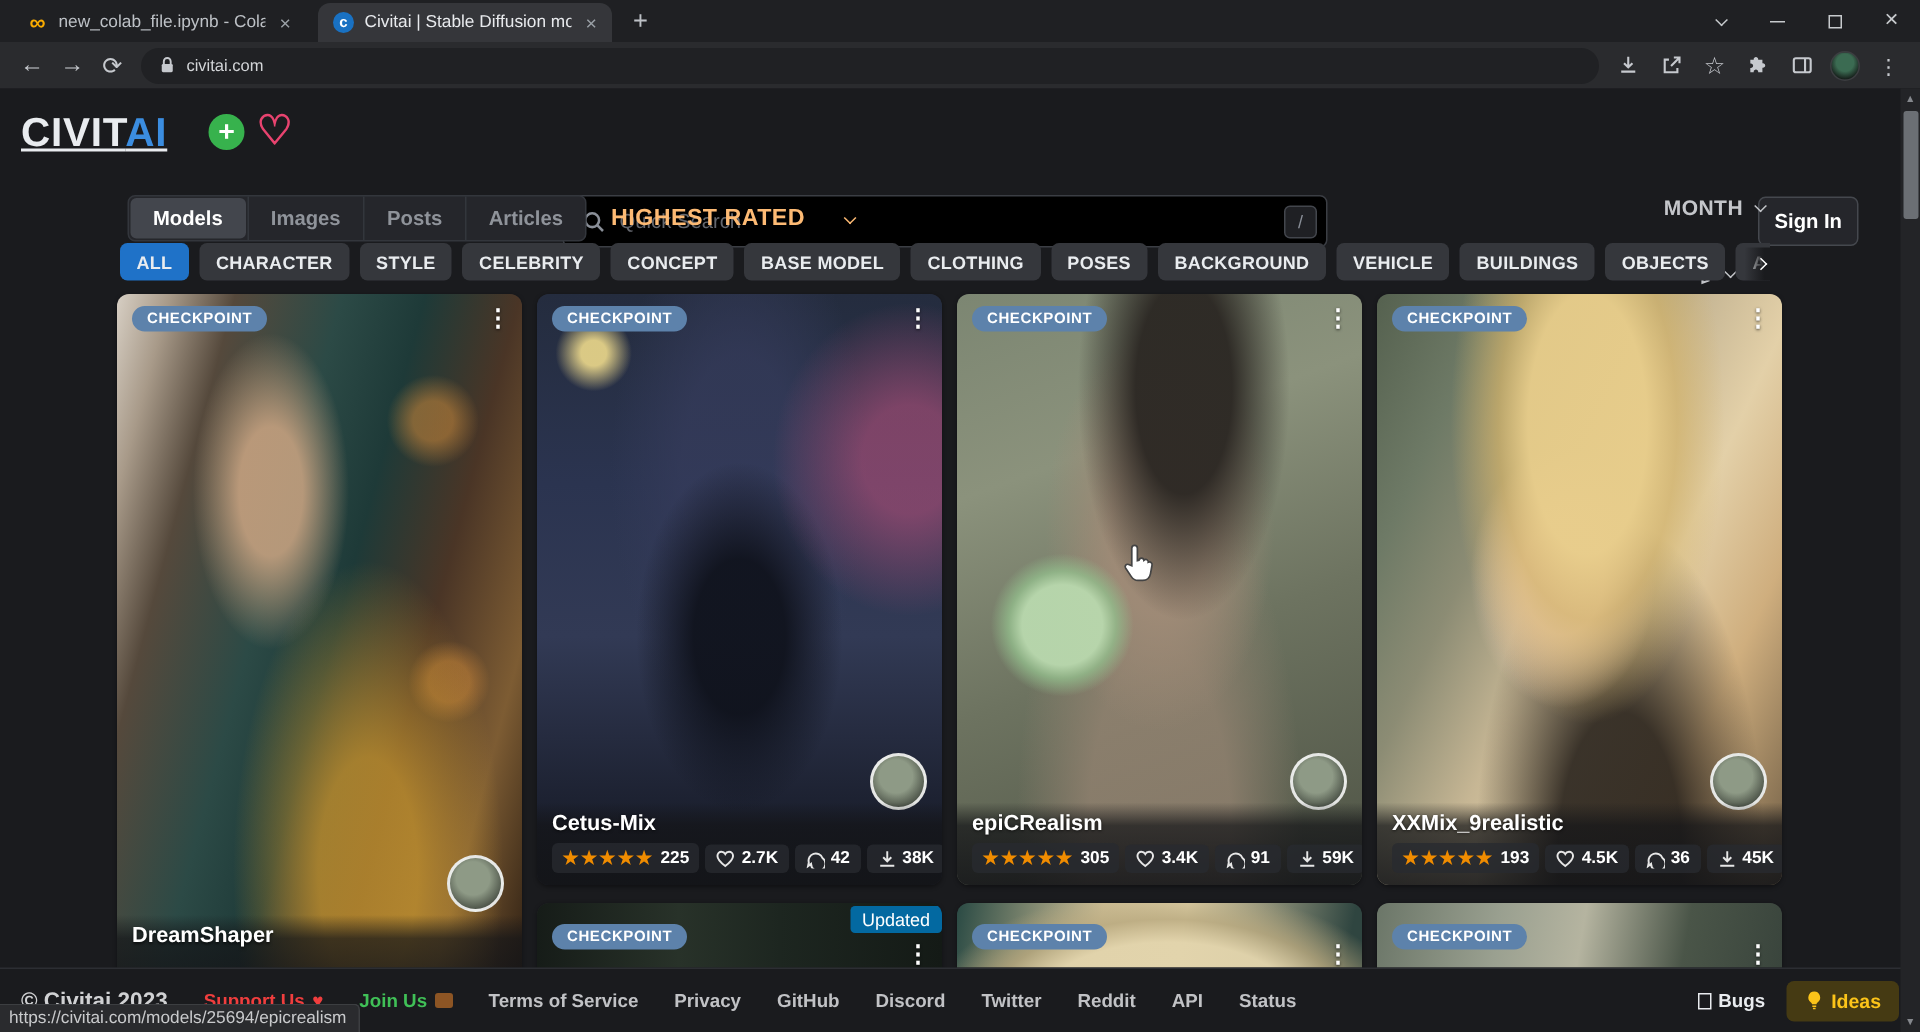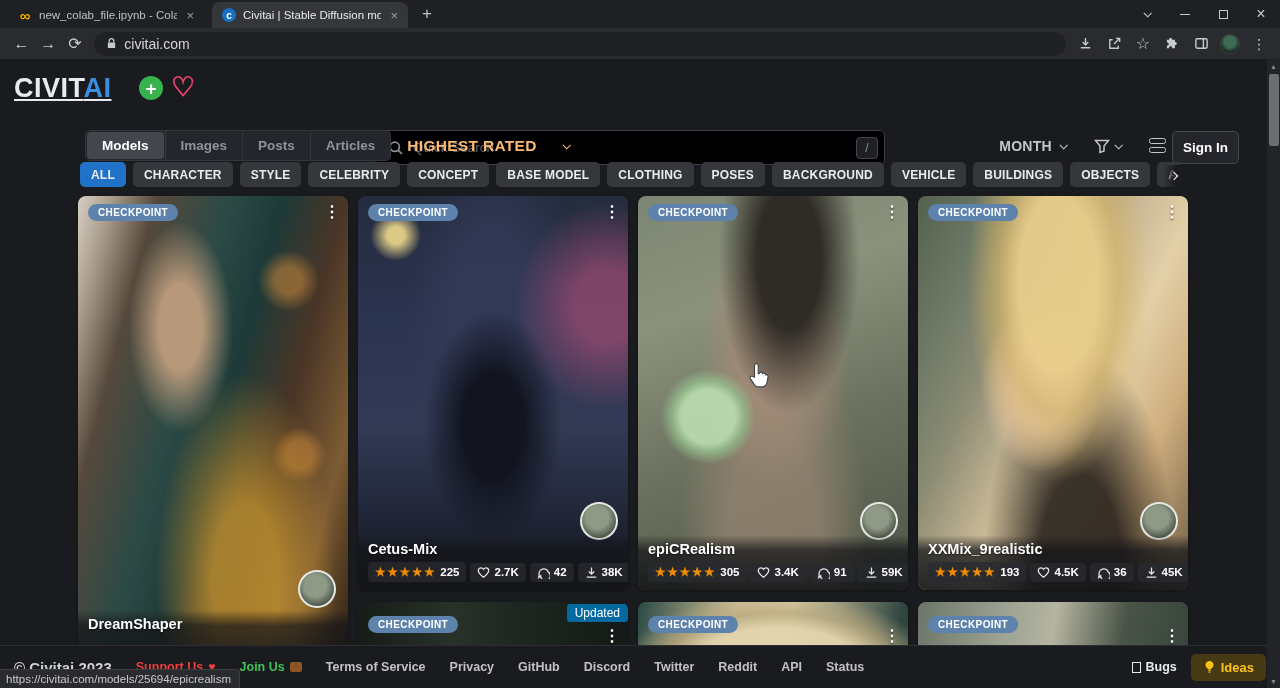--- a/index.html
+++ b/index.html
@@ -18,21 +18,21 @@
   .newtab { color:#bdc1c6; font-size:17px; margin:0 0 4px 8px; padding:0 6px; }
   .win-controls { margin-left:auto; display:flex; align-items:center; height:28px; color:#c7cacd; }
   .win-controls > div { width:38px; height:28px; display:flex; align-items:center; justify-content:center; font-size:12px; }
   .chv { display:inline-block; width:6px; height:6px; border-right:1.6px solid currentColor; border-bottom:1.6px solid currentColor; transform:rotate(45deg) translateY(-1px); }
   .chv.r { transform:rotate(-45deg); }
   .bar-min { width:10px; height:0; border-top:1.5px solid #c7cacd; }
   .box-max { width:9px; height:9px; border:1.5px solid #c7cacd; }
 
   .toolbar { position:absolute; top:28px; left:0; width:1280px; height:31px; background:#2a2b2e; display:flex; align-items:center; padding:0 8px; }
   .navbtn { color:#c6c9ce; font-size:16px; width:27px; text-align:center; }
-  .addr { display:flex; align-items:center; gap:7px; background:#202124; border-radius:14px; height:24px; margin:0 6px; padding:0 12px; width:980px; color:#d3d5d8; font-size:14px; }
+  .addr { display:flex; align-items:center; gap:7px; background:#202124; border-radius:14px; height:24px; margin:0 6px; padding:0 12px; width:980px; color:#d3d5d8; font-size:11px; }
   .tb-icons { display:flex; align-items:center; gap:3px; }
   .tb-ic { width:26px; height:26px; display:flex; align-items:center; justify-content:center; color:#c6c9ce; font-size:14px; }
   .prof-av { width:20px; height:20px; border-radius:50%; background:radial-gradient(circle at 50% 38%, #3b6b52 0 40%, #17211c 75%); border:1px solid #3c3e41; }
 
   
   .site-header { position:absolute; top:59px; left:0; width:1280px; height:59px; background:#1a1b1e; }
   .logo { position:absolute; left:14px; top:14px; font-size:27px; font-weight:800; letter-spacing:.5px; color:#e9ecef;text-decoration:underline; }
   .logo .ai { color:#3b8de0; }
   .plus-btn { position:absolute; left:139px; top:17px; width:24px; height:24px; border-radius:50%; background:#37b24d; color:#fff; font-size:19px; font-weight:700; display:flex; align-items:center; justify-content:center; line-height:1; }
   .fav-heart { position:absolute; left:171px; top:12px; color:#e8436f; font-size:27px; font-weight:700; }
@@ -42,21 +42,21 @@
   .slash-key { width:22px; height:22px; background:#1f2024; border:1px solid#43464d; border-radius:4px; color:#8a8f98; font-size:12px; display:flex; align-items:center; justify-content:center; }
   .signin { position:absolute; left:1172px; top:72px; width:67px; height:33px; background:#25262b; border:1px solid #45484e; border-radius:5px; color:#fff; font-size:13.5px; font-weight:700; display:flex; align-items:center; justify-content:center; }
 
   
   .nav-row { position:absolute; top:130px; left:85px; right:100px; height:31px; display:flex; align-items:center; }
   .seg-group { display:flex; align-items:center; background:#25262b; border:1px solid #33363c; border-radius:5px; height:31px; }
   .seg { padding:0 15px; color:#8f939a; font-size:13.5px; font-weight:700; height:100%; display:flex; align-items:center; border-left:1px solid #33363c; }
   .seg:first-child { border-left:none; }
   .seg.active { background:#43464d; color:#fff; border-radius:4px; margin:1px; height:27px; border-left:none; }
   .sort-dd { display:flex; align-items:center; gap:26px; margin-left:16px; color:#fdba74; font-size:15.5px; font-weight:700; letter-spacing:.3px;text-align:right; }
-  .right-controls { position:absolute; top:130px; right:114px; height:31px; display:flex; align-items:center; gap:28px; color:#c4c6ca; }
+  .right-controls { position:absolute; top:130px; right:104px; height:31px; display:flex; align-items:center; gap:28px; color:#c4c6ca;flex-direction:column; }
   .period-dd { display:flex; align-items:center; gap:8px; font-size:14px; font-weight:700; letter-spacing:.3px; }
   .funnel-dd { display:flex; align-items:center; gap:5px; }
   .layout-ic { display:flex; flex-direction:column; gap:2.5px; }
   .layout-ic i { width:17px; height:6px; border:1.5px solid #c4c6ca; border-radius:2.5px; }
 
   .cat-row { position:absolute; top:162px; left:80px; width:1100px; height:26px; display:flex; gap:7px; overflow:hidden; white-space:nowrap; }
   .pill { flex:none; display:flex; align-items:center; height:25px; padding:0 11px; background:#35373c; border-radius:5px; color:#e9ecef; font-size:12px; font-weight:700; letter-spacing:.2px; }
   .pill.active { background:#1f72c8; }
   .cat-chevron { position:absolute; top:165px; left:1163px; width:22px; height:22px; color:#fff; display:flex; align-items:center; justify-content:center; background:linear-gradient(90deg, transparent, #1a1b1e 60%); }
 

